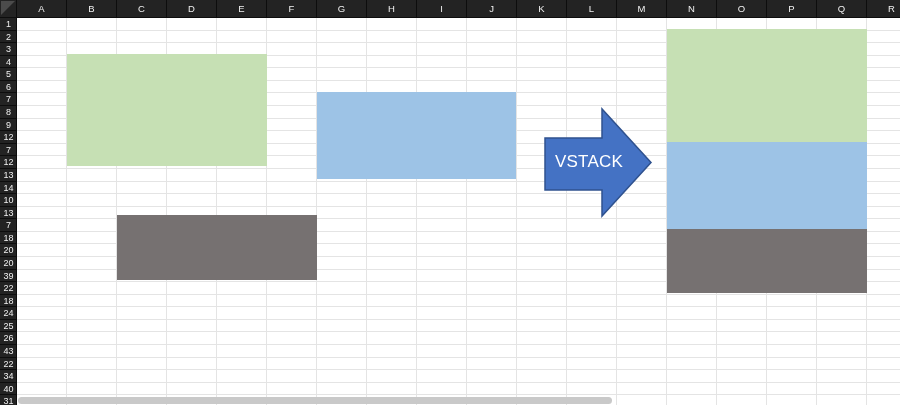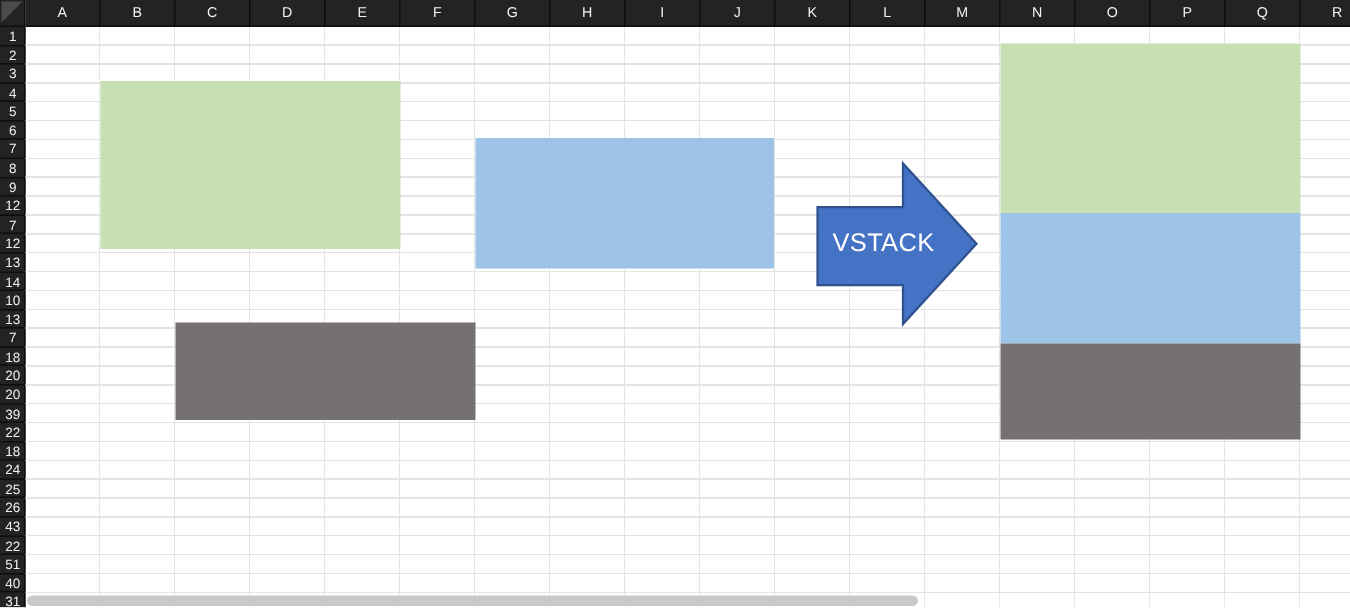--- a/index.html
+++ b/index.html
@@ -116,21 +116,21 @@
       <div class="row-h">20</div>
       <div class="row-h">20</div>
       <div class="row-h">39</div>
       <div class="row-h">22</div>
       <div class="row-h">18</div>
       <div class="row-h">24</div>
       <div class="row-h">25</div>
       <div class="row-h">26</div>
       <div class="row-h">43</div>
       <div class="row-h">22</div>
-      <div class="row-h">51</div>
+      <div class="row-h">34</div>
       <div class="row-h">40</div>
       <div class="row-h">31</div>
     </div>
 
   <div class="grid"></div>
 
   <div class="shape" id="src-green" style="background: rgb(198, 224, 180);"></div>
   <div class="shape" id="src-blue" style="background: rgb(157, 195, 230);"></div>
   <div class="shape" id="src-gray" style="background: rgb(118, 113, 113);"></div>
 

